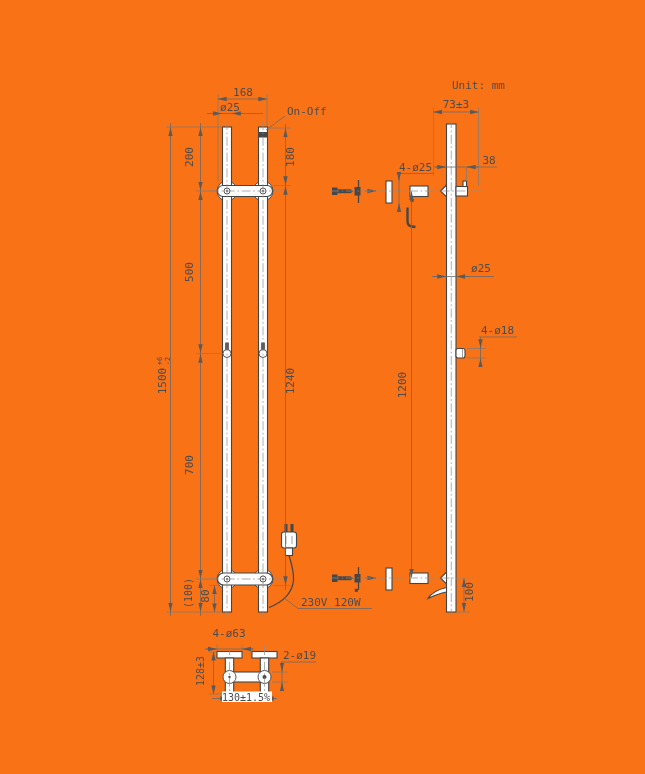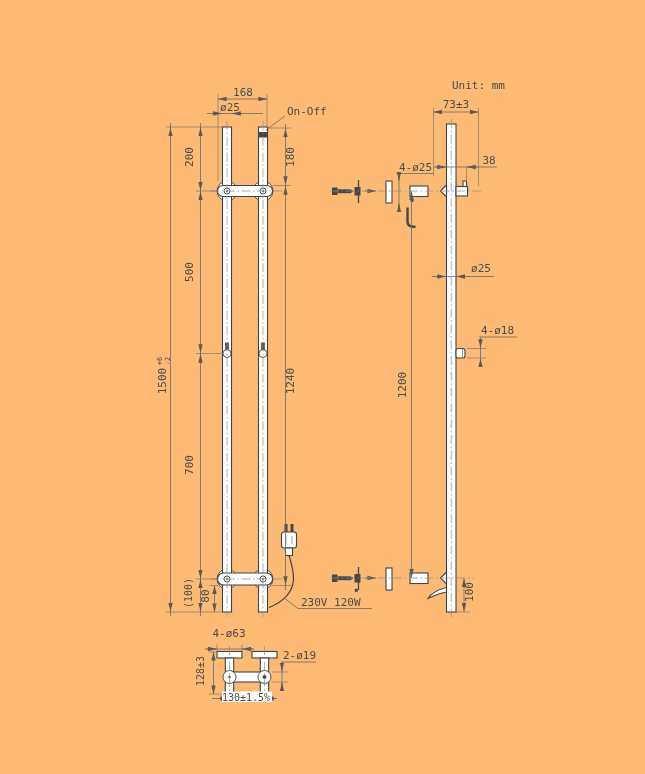--- a/index.html
+++ b/index.html
@@ -1,16 +1,16 @@
 <!DOCTYPE html>
 <html><head>
 <meta charset="utf-8">
 <style>
   html,body{margin:0;padding:0;background:#fff;}
-  .page{width:645px;height:774px;background:#fdba74;position:relative;overflow:hidden;}
+  .page{width:645px;height:774px;background:#f97316;position:relative;overflow:hidden;}
   svg{display:block;}
   .obj{fill:#fff;stroke:#444;stroke-width:1.1;}
   .objthin{fill:#fff;stroke:#444;stroke-width:0.9;}
   .solid{fill:#474747;stroke:none;}
   .dim{stroke:#6a6a6a;stroke-width:0.8;fill:none;}
   .ext{stroke:#7a7a7a;stroke-width:0.7;fill:none;}
   .cl{stroke:#8d8d8d;stroke-width:0.7;fill:none;stroke-dasharray:9 2.5 1.8 2.5;}
   .cable{stroke:#444;stroke-width:1.2;fill:none;}
   .key{stroke:#474747;stroke-width:2.4;fill:none;}
   text{font-family:"DejaVu Sans Mono","Liberation Mono",monospace;fill:#4c4c4c;}

